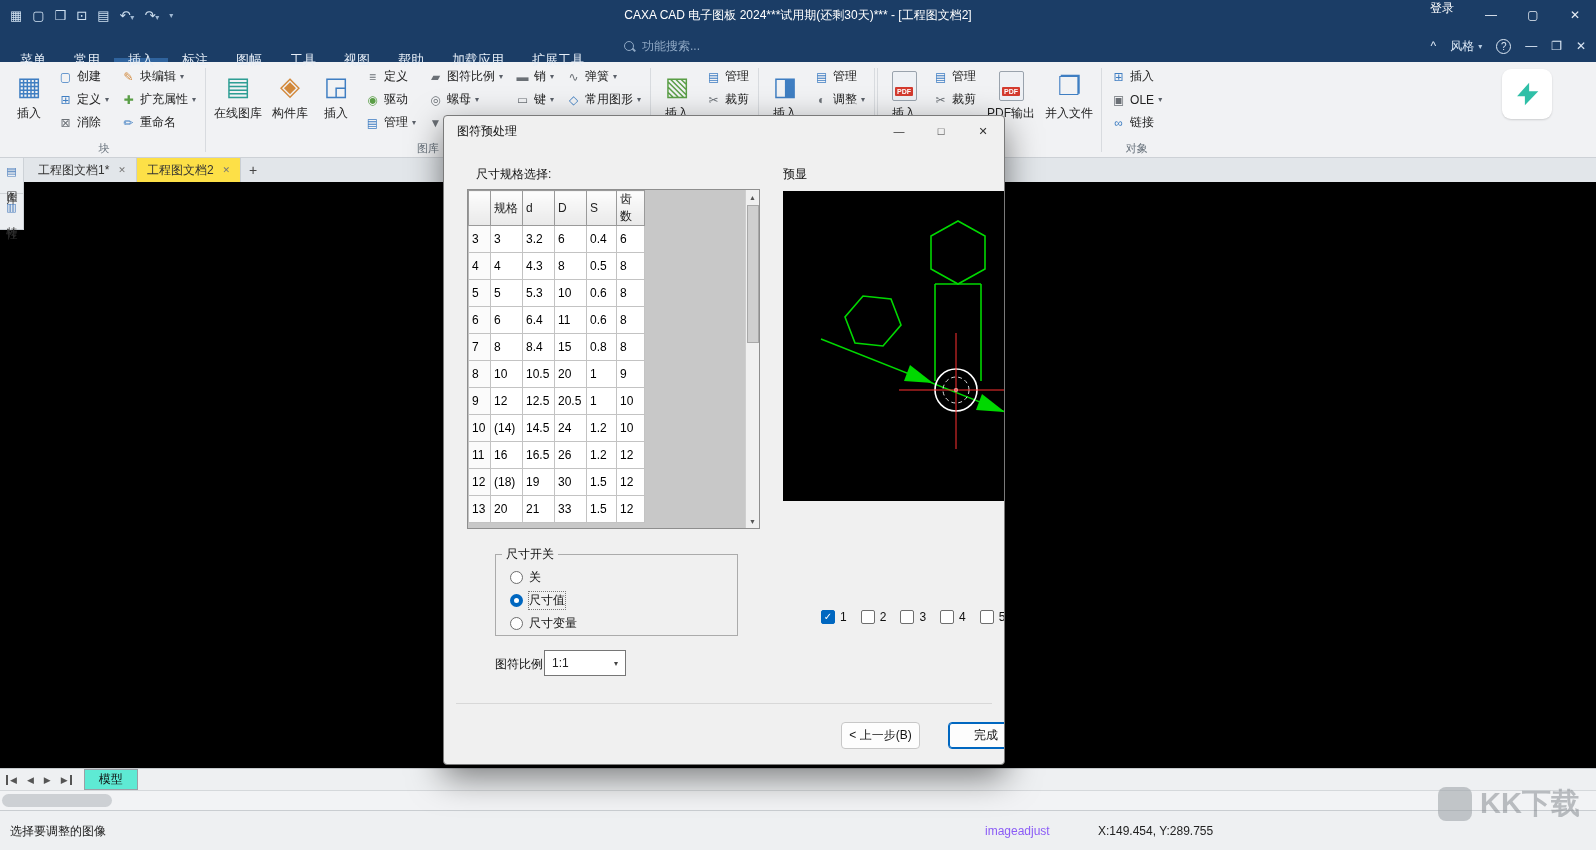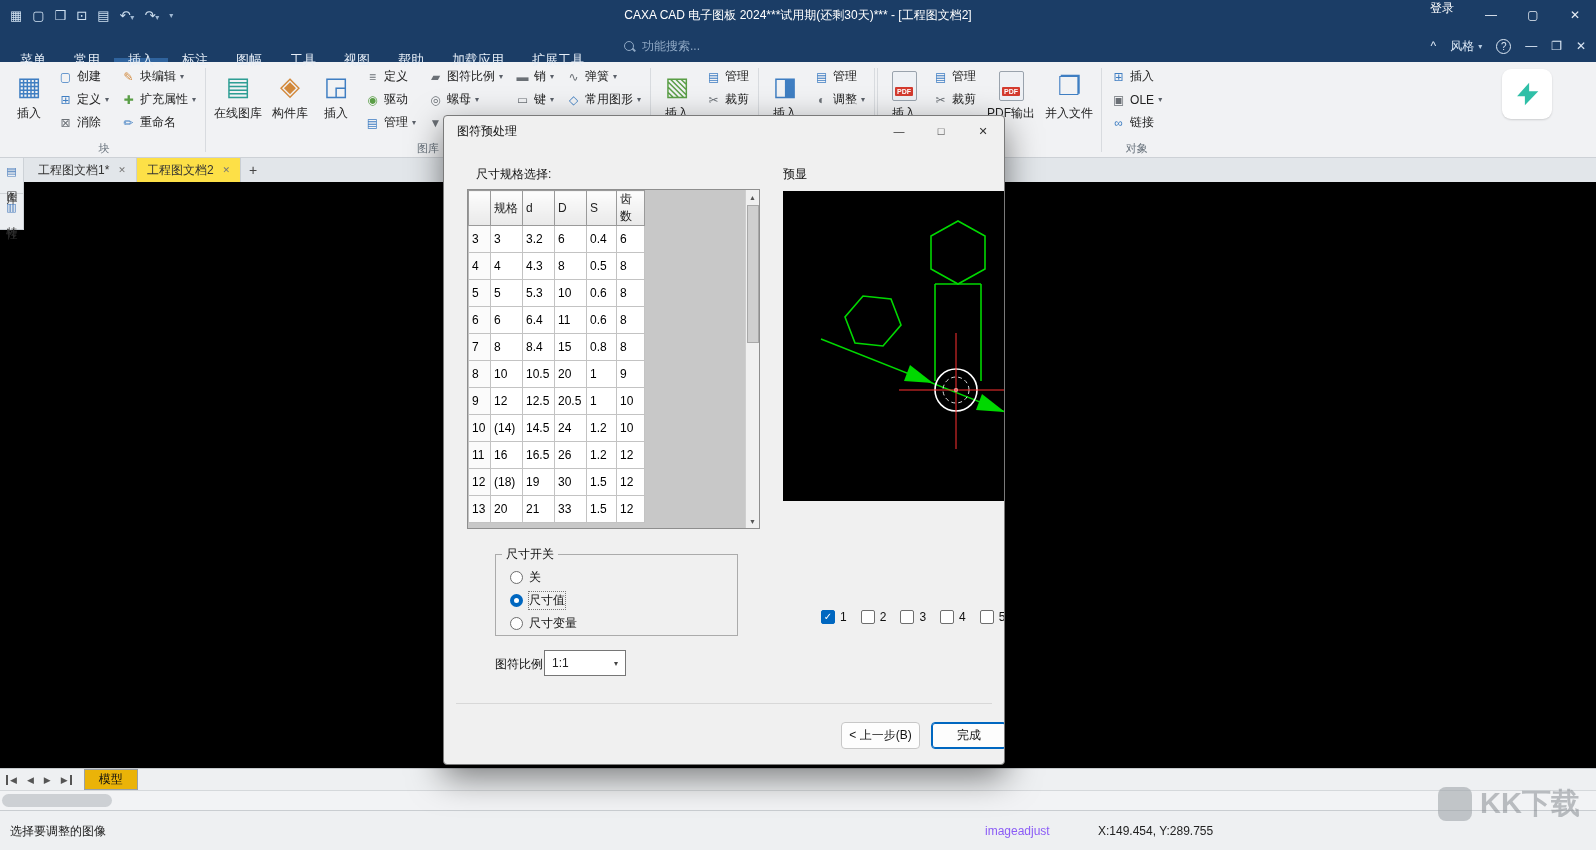--- a/index.html
+++ b/index.html
@@ -72,21 +72,21 @@
   .vlabel { writing-mode:vertical-rl; text-orientation:upright; font-size:11px; color:#333; letter-spacing:2px; }
 
   
   .canvas { position:absolute; top:182px; left:0; width:1596px; height:586px; background:#000; z-index:1; }
 
   
   .modelbar { position:absolute; top:768px; left:0; width:1596px; height:22px; background:#eef0f2; border-top:1px solid #c5c9cd; display:flex; align-items:center; gap:6px; padding-left:6px; z-index:5; }
   .mnav { font-size:9px; color:#555; cursor:pointer; padding:0 2px; }
   .mnav.first { border-left:2px solid #555; }
   .mnav.last { border-right:2px solid #555; }
-  .model-tab { background:#eab308; border:1px solid #9aa0a6; padding:1px 14px; margin-left:6px; font-size:12px; color:#111; cursor:pointer; }
+  .model-tab { background:#5eead4; border:1px solid #9aa0a6; padding:1px 14px; margin-left:6px; font-size:12px; color:#111; cursor:pointer; }
   .hscroll { position:absolute; top:790px; left:0; width:1596px; height:20px; background:#f2f3f5; border-top:1px solid #d5d8db; z-index:5; }
   .hthumb { position:absolute; left:2px; top:3px; width:110px; height:13px; background:#cdd0d4; border-radius:7px; cursor:pointer; }
   .statusbar { position:absolute; top:810px; left:0; width:1596px; height:40px; background:#eef0f2; border-top:1px solid #c9cdd1; z-index:6; }
   .st-abs { position:absolute; top:50%; transform:translateY(-50%); font-size:12px; color:#222; }
   .st-hint { left:10px; }
   .st-cmd { left:985px; color:#8b5cf6; }
   .st-coords { left:1098px; }
   .st-toggles { position:absolute; left:1258px; top:50%; transform:translateY(-50%); display:flex; align-items:center; gap:12px; }
   .st-toggle { padding:3px 7px; color:#222; cursor:pointer; }
   .st-toggle.active { background:#4a4d50; color:#fff; }
@@ -131,21 +131,21 @@
   .dim-group legend { font-size:12px; color:#111; margin-left:6px; padding:0 4px; }
   .rd-item { display:flex; align-items:center; gap:6px; margin:5px 0 0 14px; height:18px; cursor:pointer; }
   .rd-circle { width:13px; height:13px; border-radius:50%; border:1px solid #6e6e6e; background:#fff; }
   .rd-item.selected .rd-circle { border:4px solid #0067c0; }
   .rd-item.selected .rd-label { outline:1px dotted #777; }
   .rd-label { font-size:12px; color:#111; }
   .scale-label { left:51px; top:510px; }
   .scale-select { position:absolute; left:100px; top:504px; width:82px; height:22px; border:1px solid #767676; background:#fff; display:flex; align-items:center; justify-content:space-between; padding:12px 7px; cursor:pointer; }
   .sel-arrow { font-size:8px; color:#444; }
   .dlg-sep { position:absolute; left:12px; right:12px; top:557px; height:1px; background:#d8d8d8; }
-  .dlg-buttons { position:absolute; left:397px; top:576px; display:flex; gap:11px; }
+  .dlg-buttons { position:absolute; left:397px; top:576px; display:flex; gap:28px; }
   .dbtn { width:79px; height:27px; background:#fdfdfd; border:1px solid #c7c7c7; border-radius:4px; font-size:12px; font-family:inherit; color:#111; cursor:pointer; }
   .dbtn.primary { width:76px; border-color:#0067c0; box-shadow:inset 0 0 0 1px #0067c0; }
 </style>
 </head>
 <body>
 
 <div class="titlebar">
   <div class="tb-icons">
     <span class="tb-ico">▦</span>
     <span class="tb-ico">▢</span>

